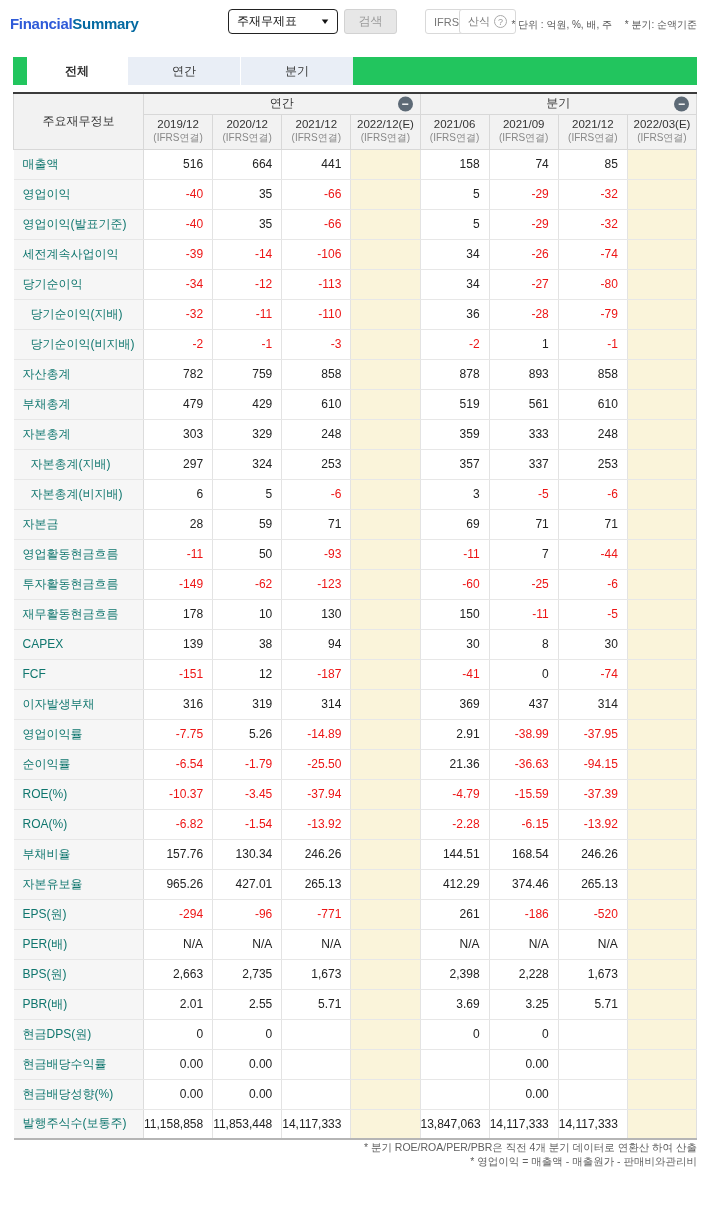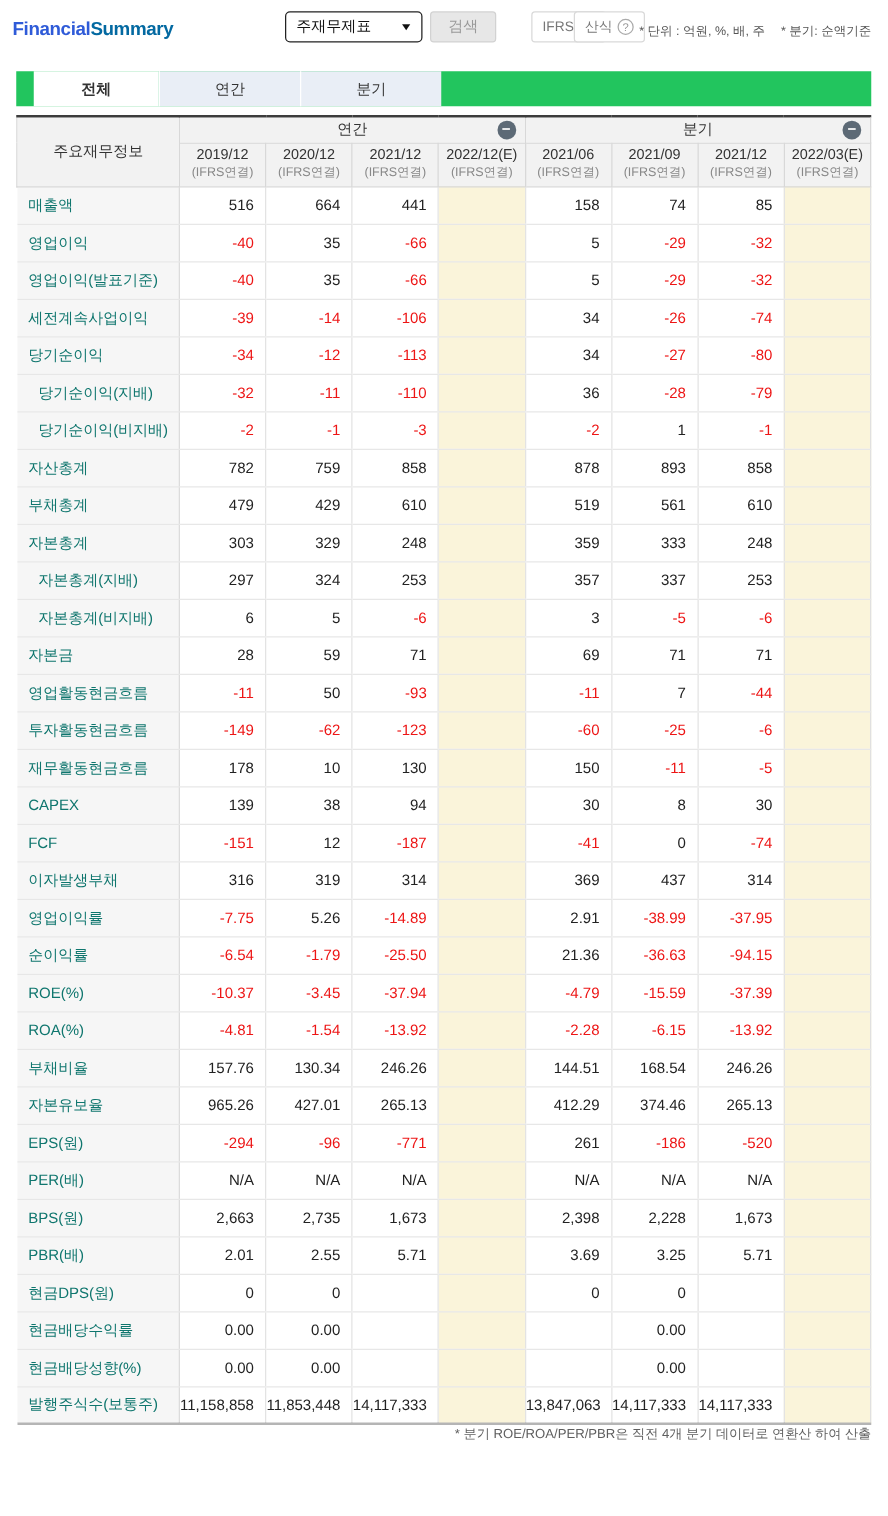--- a/index.html
+++ b/index.html
@@ -411,21 +411,21 @@
         <td class="val neg">-3.45</td>
         <td class="val neg">-37.94</td>
         <td class="val est"></td>
         <td class="val neg">-4.79</td>
         <td class="val neg">-15.59</td>
         <td class="val neg">-37.39</td>
         <td class="val est"></td>
       </tr>
       <tr>
         <td class="row-label">ROA(%)</td>
-        <td class="val neg">-4.81</td>
+        <td class="val neg">-6.82</td>
         <td class="val neg">-1.54</td>
         <td class="val neg">-13.92</td>
         <td class="val est"></td>
         <td class="val neg">-2.28</td>
         <td class="val neg">-6.15</td>
         <td class="val neg">-13.92</td>
         <td class="val est"></td>
       </tr>
       <tr>
         <td class="row-label">부채비율</td>
@@ -535,13 +535,14 @@
         <td class="val">13,847,063</td>
         <td class="val">14,117,333</td>
         <td class="val">14,117,333</td>
         <td class="val est"></td>
       </tr>
     </tbody>
 </table>
 
 <div class="footnotes">
   <div>* 분기 ROE/ROA/PER/PBR은 직전 4개 분기 데이터로 연환산 하여 산출</div>
+  <div>* 영업이익 = 매출액 - 매출원가 - 판매비와관리비</div>
 </div>
 
 </body></html>

